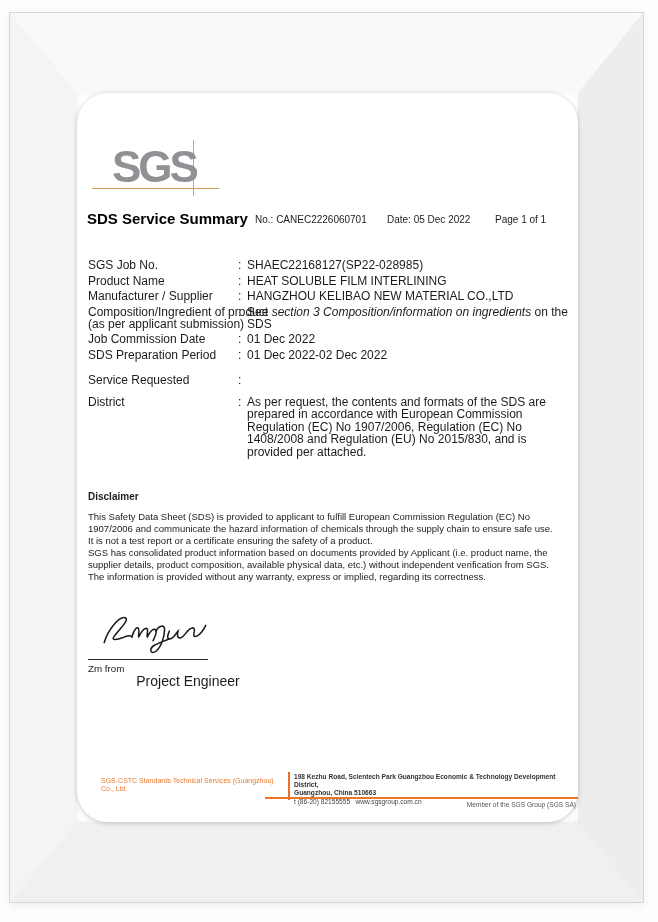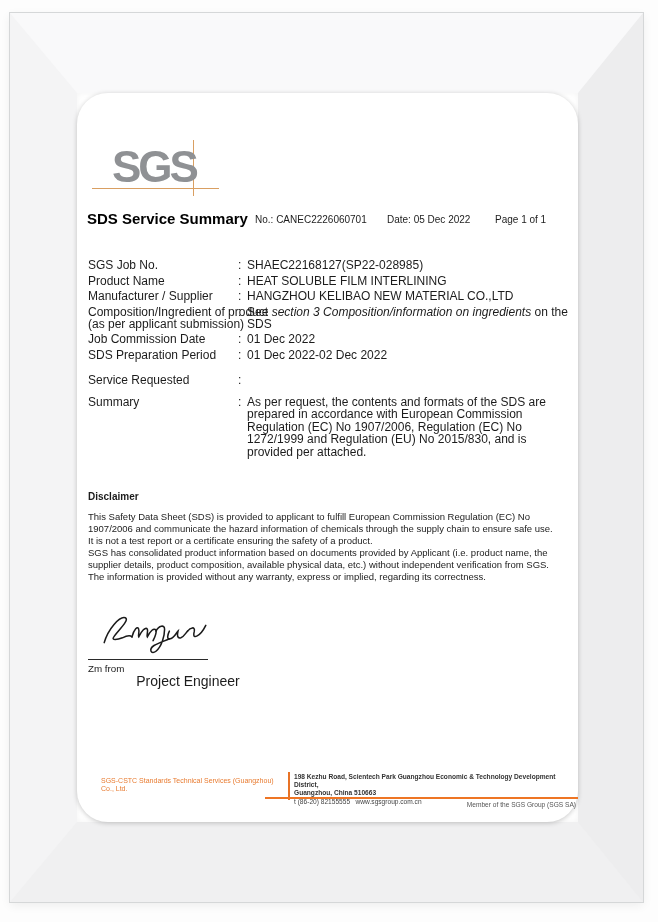--- a/index.html
+++ b/index.html
@@ -140,23 +140,23 @@
       <div class="gap10"></div>
 
       <div class="row">
         <span class="lbl lbl-1line">Service Requested</span>
         <span class="colon">:</span>
       </div>
 
       <div class="gap6"></div>
 
       <div class="row">
-        <span class="lbl lbl-1line">Summary</span>
+        <span class="lbl lbl-1line">District</span>
         <span class="colon">:</span>
-        <span class="val">As per request, the contents and formats of the SDS are prepared in accordance with European Commission Regulation (EC) No 1907/2006, Regulation (EC) No 1272/1999 and Regulation (EU) No 2015/830, and is provided per attached.</span>
+        <span class="val">As per request, the contents and formats of the SDS are prepared in accordance with European Commission Regulation (EC) No 1907/2006, Regulation (EC) No 1408/2008 and Regulation (EU) No 2015/830, and is provided per attached.</span>
       </div>
 
     </div>
 
     <div class="disclaimer-heading">Disclaimer</div>
     <div class="disclaimer-body">
       <p>This Safety Data Sheet (SDS) is provided to applicant to fulfill European Commission Regulation (EC) No 1907/2006 and communicate the hazard information of chemicals through the supply chain to ensure safe use.</p>
       <p>It is not a test report or a certificate ensuring the safety of a product.</p>
       <p>SGS has consolidated product information based on documents provided by Applicant (i.e. product name, the supplier details, product composition, available physical data, etc.) without independent verification from SGS.</p>
       <p>The information is provided without any warranty, express or implied, regarding its correctness.</p>

